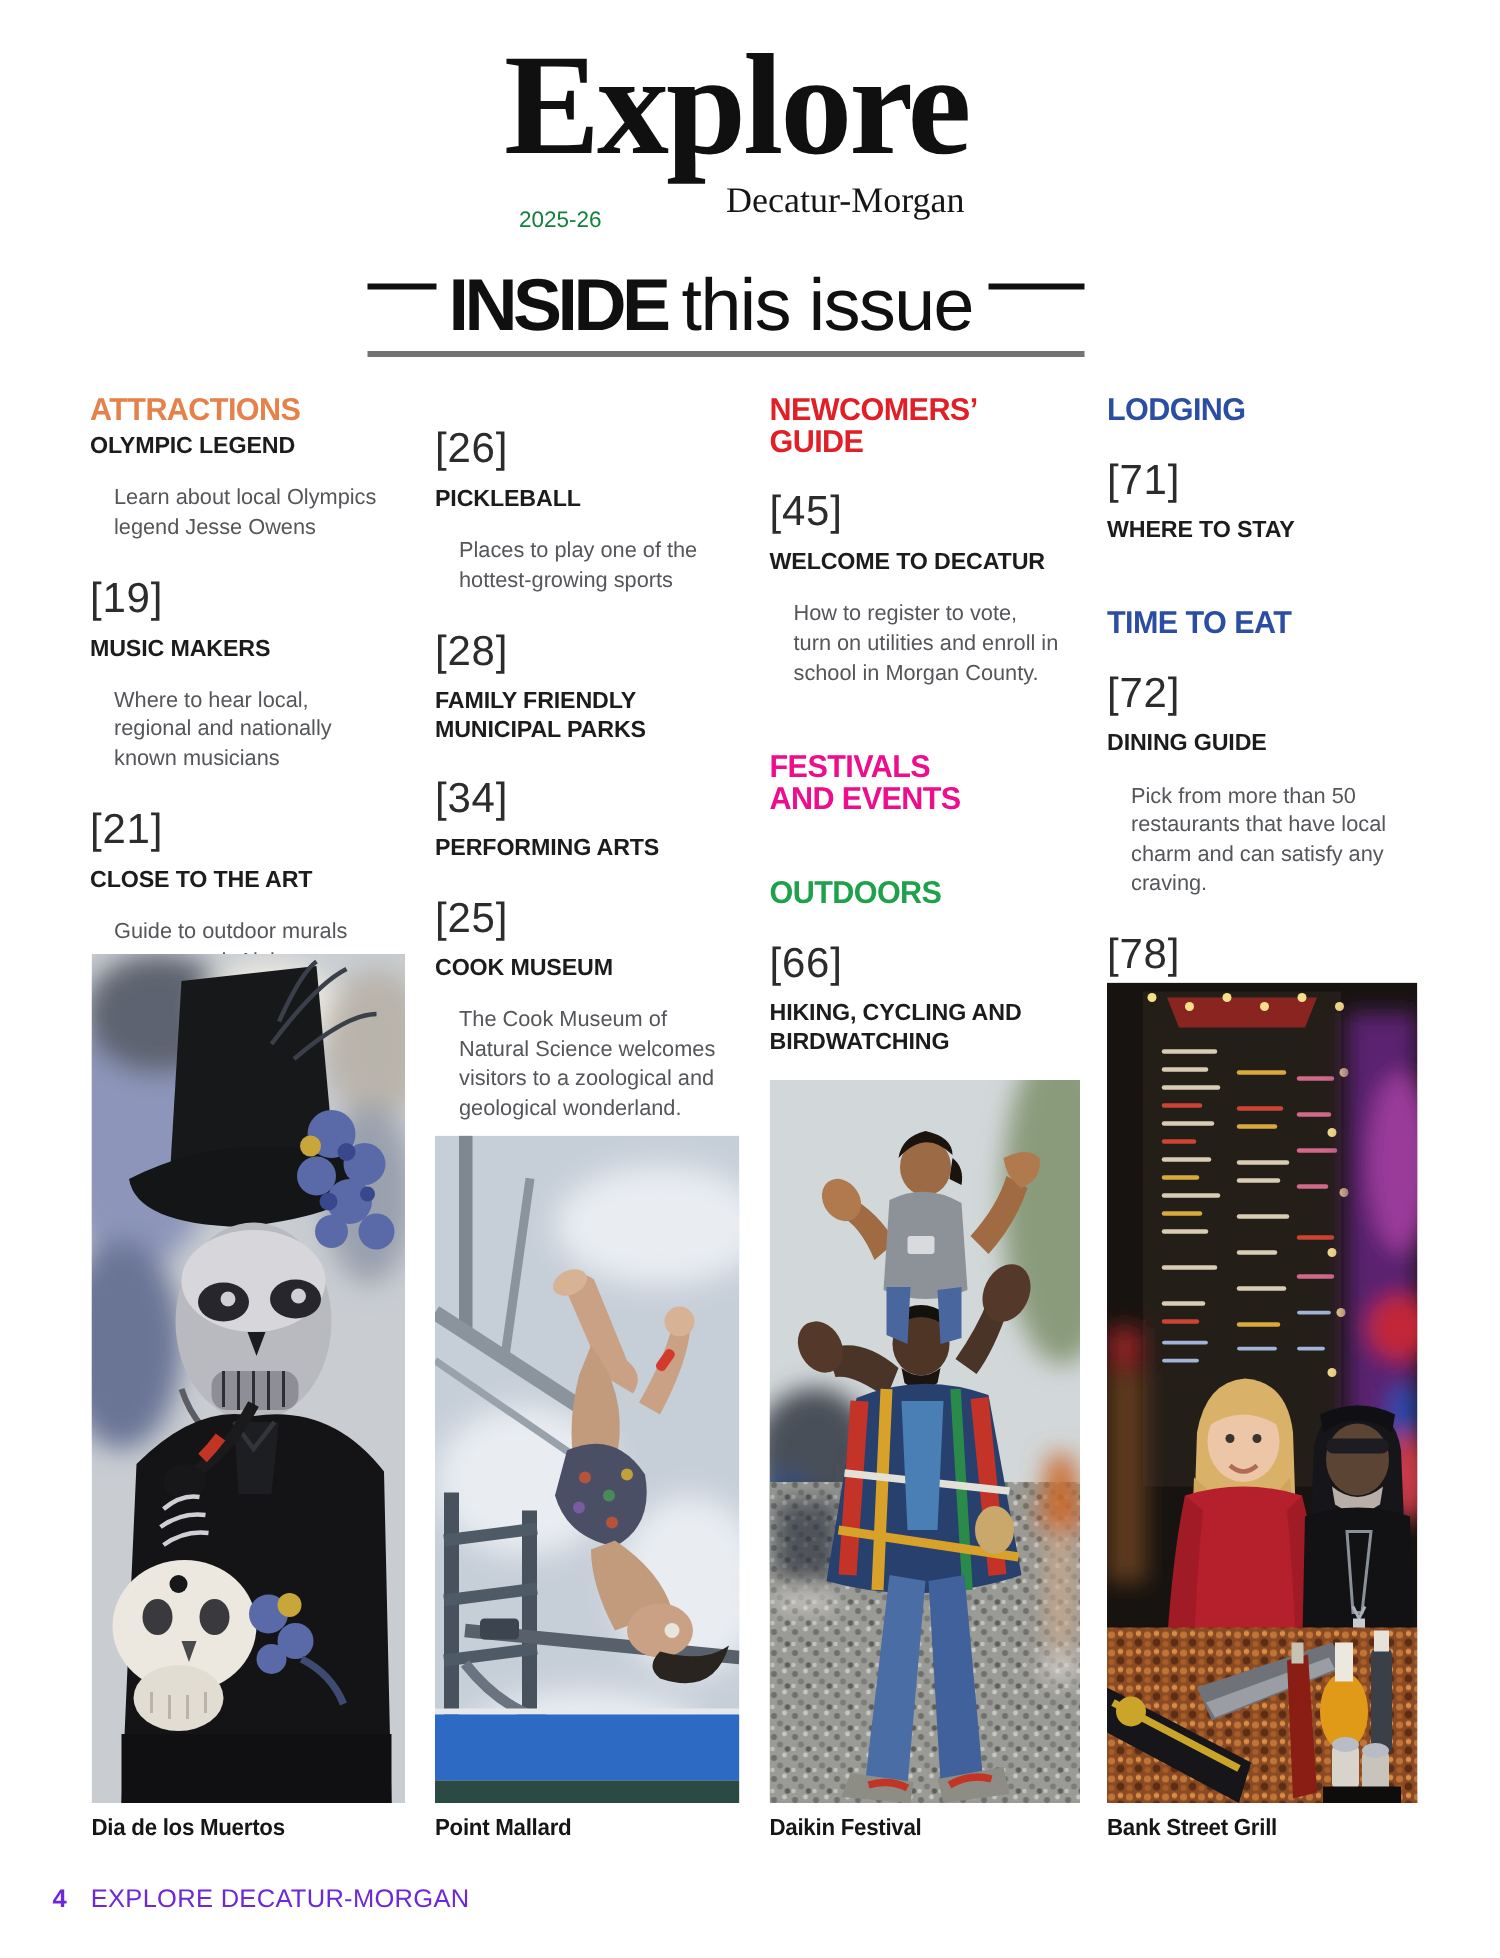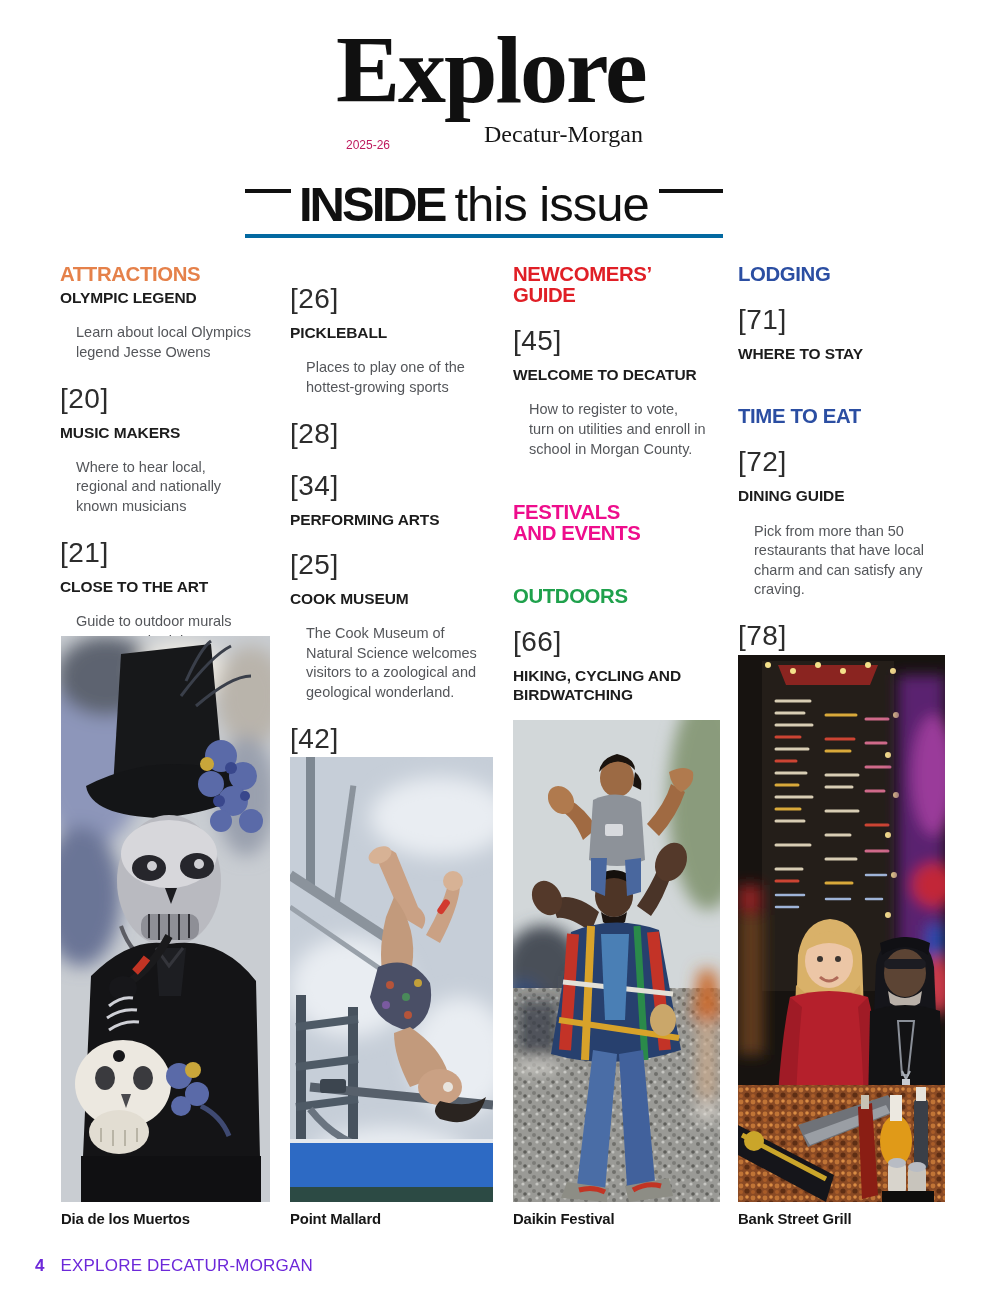--- a/index.html
+++ b/index.html
@@ -5,25 +5,25 @@
   html,body{margin:0;padding:0;background:#ffffff;}
   #page{position:relative;width:992px;height:1305px;background:#ffffff;overflow:hidden;
         font-family:"Liberation Sans",sans-serif;color:#1e1e1e;}
 
   
   .masthead{position:absolute;left:0;top:0;width:1000px;height:180px;}
   .mast-title{position:absolute;left:336px;top:22px;font-family:"Liberation Serif",serif;
               font-weight:bold;font-size:96px;letter-spacing:-2px;color:#101010;line-height:1;}
   .mast-sub{position:absolute;left:484px;top:121px;font-family:"Liberation Serif",serif;
             font-size:24px;color:#161616;}
-  .mast-edition{position:absolute;left:346px;top:138px;font-size:12px;color:#be185d;}
+  .mast-edition{position:absolute;left:346px;top:138px;font-size:15px;color:#15803d;}
 
   
   .banner{position:absolute;left:245px;top:189px;width:478px;height:41px;
-          border-top:4px solid #101010;border-bottom:4px solid #0369a1;}
+          border-top:4px solid #101010;border-bottom:4px solid #737373;}
   .banner-text{position:absolute;left:46px;top:-13px;background:#ffffff;padding:0 10px 0 8px;
                font-size:49px;line-height:1.02;white-space:nowrap;color:#101010;}
   .banner-strong{font-weight:bold;letter-spacing:-3px;}
   .banner-light{font-weight:normal;letter-spacing:-1px;margin-left:10px;}
 
   
   .toc{position:absolute;left:60px;top:263px;width:892px;display:flex;}
   .col{flex:0 0 auto;}
   .col1{width:212px;margin-right:18px;}
   .col2{width:205px;margin-right:18px;}
@@ -66,38 +66,40 @@
   </div>
 
   <div class="toc" id="toc">
       <div class="col col1">
         <h2 class="section-head" style="color: rgb(229, 129, 74);">ATTRACTIONS</h2>
         <div class="entry">
           <h3 class="entry-title">OLYMPIC LEGEND</h3>
           <p class="entry-desc">Learn about local Olympics legend Jesse Owens</p>
         </div>
         <div class="entry">
-          <div class="page-num">[20]</div>
+          <div class="page-num">[19]</div>
           <h3 class="entry-title">MUSIC MAKERS</h3>
           <p class="entry-desc">Where to hear local, regional and nationally known musicians</p>
         </div>
         <div class="entry">
           <div class="page-num">[21]</div>
           <h3 class="entry-title">CLOSE TO THE ART</h3>
           <p class="entry-desc">Guide to outdoor murals across north Alabama</p>
         </div>
       </div>
       <div class="col col2">
         <div class="entry">
           <div class="page-num">[26]</div>
           <h3 class="entry-title">PICKLEBALL</h3>
           <p class="entry-desc">Places to play one of the hottest-growing sports</p>
         </div>
         <div class="entry">
           <div class="page-num">[28]</div>
+          <h3 class="entry-title">FAMILY FRIENDLY
+MUNICIPAL PARKS</h3>
         </div>
         <div class="entry">
           <div class="page-num">[34]</div>
           <h3 class="entry-title">PERFORMING ARTS</h3>
         </div>
         <div class="entry">
           <div class="page-num">[25]</div>
           <h3 class="entry-title">COOK MUSEUM</h3>
           <p class="entry-desc">The Cook Museum of Natural Science welcomes visitors to a zoological and geological wonderland.</p>
         </div>

